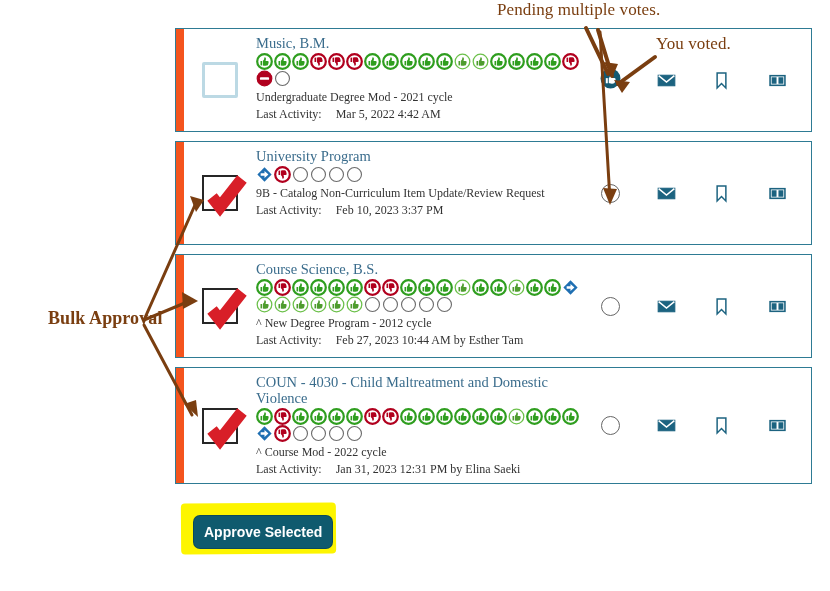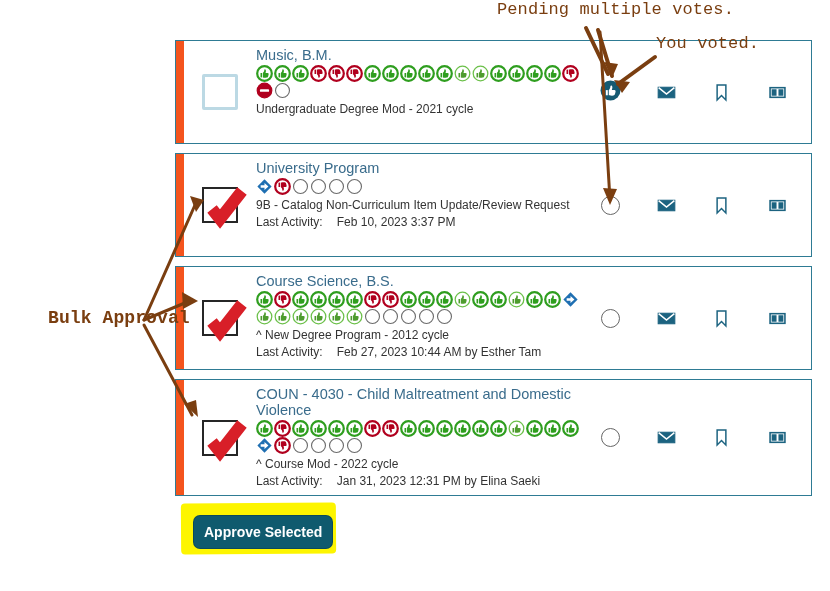--- a/index.html
+++ b/index.html
@@ -8,35 +8,36 @@
     background:#ffffff;
     font-family:"Liberation Sans", sans-serif;
     position:relative;
     overflow:hidden;
   }
   
   .anno-layer{position:absolute;inset:0;pointer-events:none;z-index:40;}
   .anno-text{
     position:absolute;
     color:#7a3e10;
-    font-family:Liberation Mono, monospace;
+    font-family:Liberation Serif, serif;
     font-size:17px;
     letter-spacing:.1px;
     white-space:nowrap;
   }
   #anno-pending{left:497px;top:0px;}
   #anno-voted{left:656px;top:34px;}
   #anno-bulk{left:29px;top:308px;font-size:18px;font-weight:bold;margin-left:19px;}
 
   
   .list{
     position:absolute;
     left:175px;
-    top:40px;
+    top:28px;
     width:637px;
+    font-family:Liberation Serif, serif;
   }
   .card{
     position:relative;
     box-sizing:border-box;
     border:1px solid #2e7b94;
     background:#ffffff;
     margin-bottom:9px;
     display:flex;
     align-items:stretch;
     min-height:104px;
@@ -228,20 +229,21 @@
               <circle cx="10" cy="10" r="8.6" fill="#fff" stroke="#b1001e" stroke-width="2.6"></circle>
               <path d="M7.2 10.6 L7.2 5.4 L5.3 5.4 L5.3 10.6 Z" fill="#b1001e"></path>
               <path d="M8.1 10.7 L8.1 5.4 C8.1 5.4 9 5 11.3 5 C13.2 5 13.9 5.4 14.2 6.4 C14.5 7.4 15 9.1 14.9 9.8 C14.8 10.4 14.3 10.7 13.6 10.7 L11.2 10.7 C11.2 10.7 11.9 12.4 11.6 13.8 C11.4 14.8 10.6 15.2 10.1 14.9 C9.7 14.6 9.8 13.8 9.6 13 C9.3 11.9 8.1 10.7 8.1 10.7 Z" fill="#b1001e"></path>
             </svg></span><span class="v"><svg viewBox="0 0 20 20" width="17" height="17">
               <circle cx="10" cy="10" r="8.6" fill="#b1001e" stroke="#b1001e" stroke-width="1.4"></circle>
               <rect x="4.6" y="8.6" width="10.8" height="2.9" rx="1" fill="#fff"></rect>
             </svg></span><span class="v"><svg viewBox="0 0 20 20" width="17" height="17">
               <circle cx="10" cy="10" r="8.2" fill="#fff" stroke="#6b6b6b" stroke-width="1.3"></circle>
             </svg></span></div>
         <div class="sub">Undergraduate Degree Mod - 2021 cycle</div>
+        <div class="meta"><span class="lbl">Last Activity:</span><span>Mar 5, 2022 4:42 AM</span></div>
       </div>
       <div class="actions">
         <div class="act">
           <span><svg viewBox="0 0 24 24" width="23" height="23">
               <circle cx="12" cy="12" r="10.4" fill="#145a72"></circle>
               <path d="M9.2 11.6 L9.2 17 L7.1 17 L7.1 11.6 Z" fill="#fff"></path>
               <path d="M10.2 11.5 L10.2 17 C10.2 17 11.2 17.4 13.6 17.4 C15.6 17.4 16.3 17 16.6 16 C16.9 15 17.4 13.2 17.3 12.5 C17.2 11.8 16.7 11.5 16 11.5 L13.4 11.5 C13.4 11.5 14.2 9.7 13.9 8.2 C13.7 7.1 12.8 6.7 12.3 7 C11.8 7.3 11.9 8.2 11.7 9 C11.4 10.2 10.2 11.5 10.2 11.5 Z" fill="#fff"></path>
             </svg></span>
         </div>
         <div class="act">

